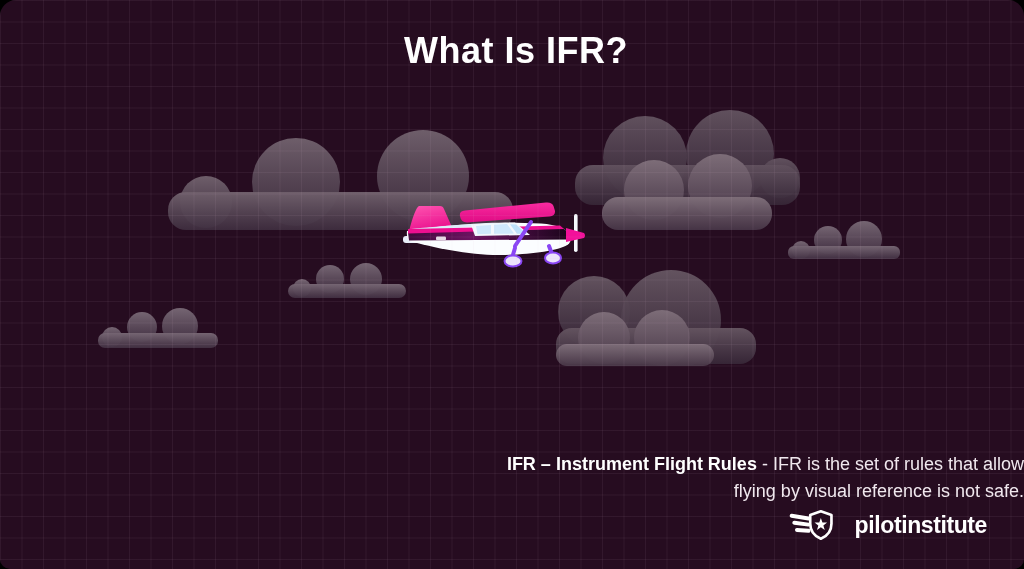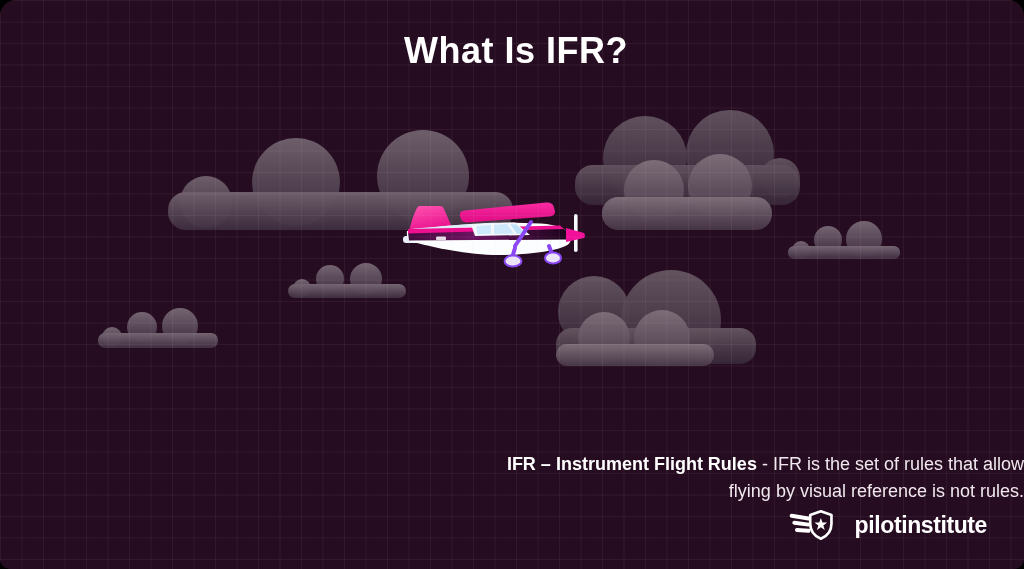--- a/index.html
+++ b/index.html
@@ -233,21 +233,21 @@
 
     <path d="M163,32 L181,37 Q183,39.5 181,42 L163,46 Z" fill="#f2109a"></path>
   </svg>
 
   <div class="grid-overlay"></div>
 
   <div class="title">What Is IFR?</div>
 
   <div class="description">
     <div><span class="bold">IFR – Instrument Flight Rules</span><span> - IFR is the set of rules that allow</span></div>
-    <div>flying by visual reference is not rules.</div>
+    <div>flying by visual reference is not safe.</div>
   </div>
 
   <div class="logo">
     <svg width="46" height="33" viewBox="0 0 52 36">
       <line x1="22" y1="10" x2="3" y2="7" stroke="#ffffff" stroke-width="4.5" stroke-linecap="round"></line>
       <line x1="22" y1="17" x2="6" y2="15" stroke="#ffffff" stroke-width="4.5" stroke-linecap="round"></line>
       <line x1="22" y1="24" x2="9" y2="23" stroke="#ffffff" stroke-width="4.5" stroke-linecap="round"></line>
       <path d="M36,2 L48,6 V16 C48,25 43,30 36,33 C29,30 24,25 24,16 V6 Z" fill="#260c20" stroke="#ffffff" stroke-width="3" stroke-linejoin="round"></path>
       <polygon fill="#ffffff" points="36,9.5 37.8,14.6 43.1,14.7 38.85,17.9 40.4,23.1 36,20 31.6,23.1 33.15,17.9 28.9,14.7 34.2,14.6"></polygon>
     </svg>

